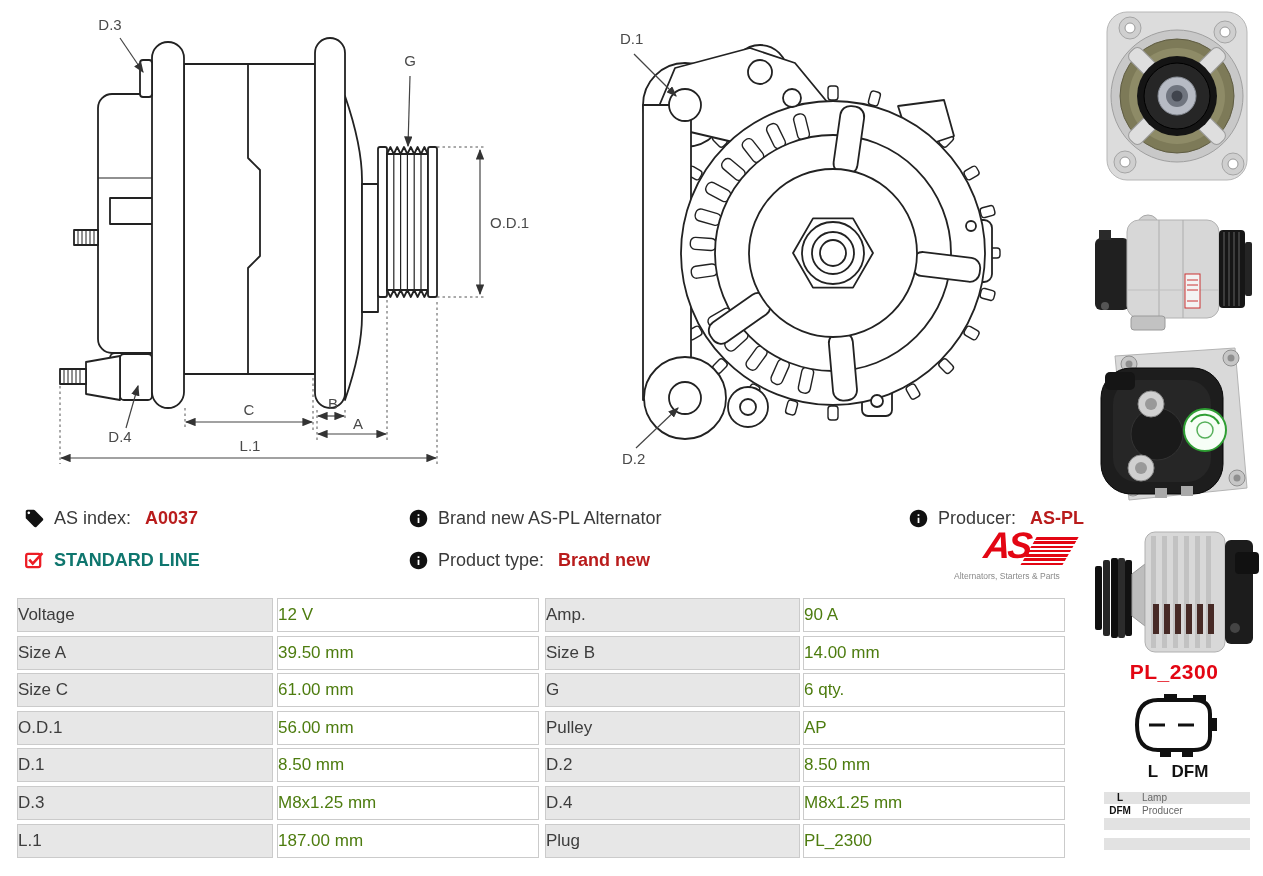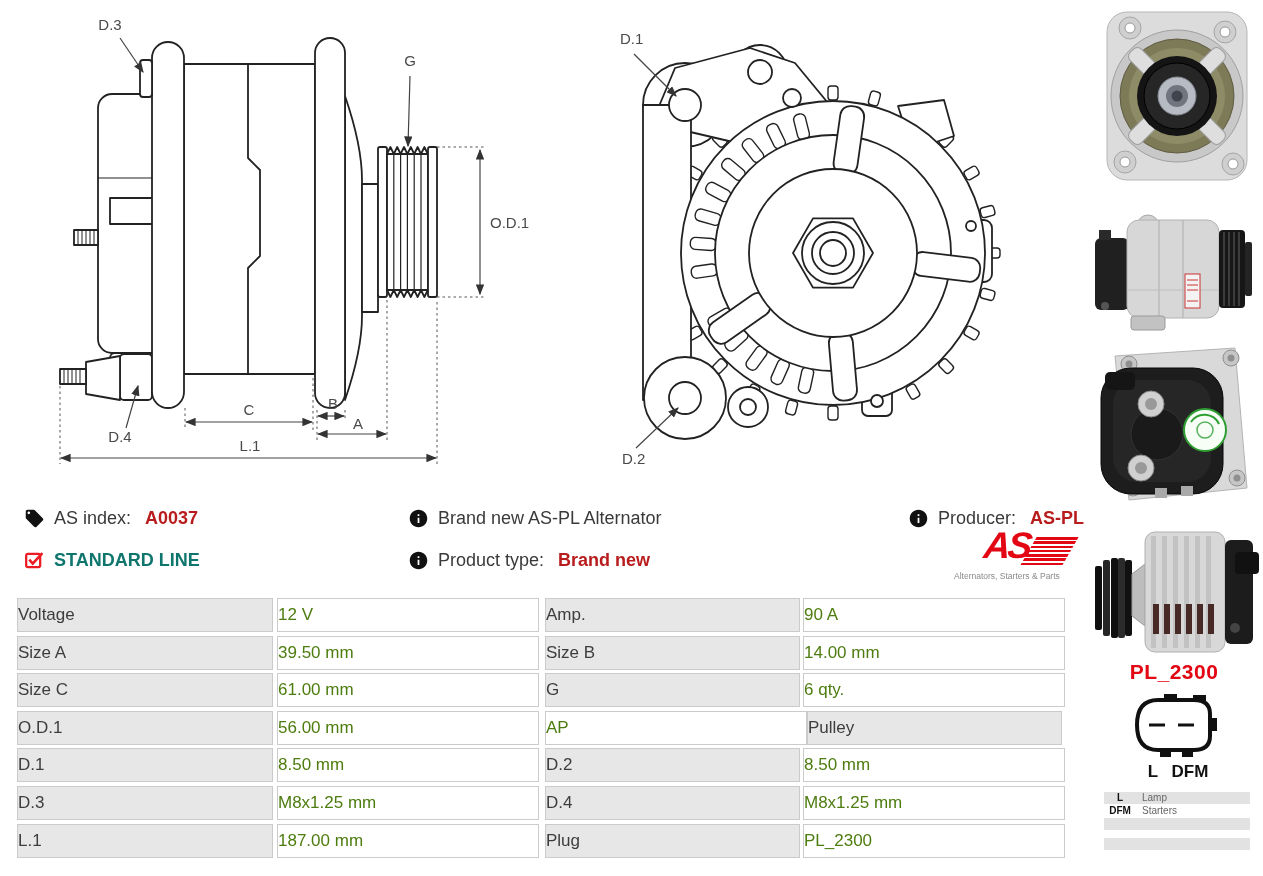--- a/index.html
+++ b/index.html
@@ -402,22 +402,22 @@
     </div>
     <div class="spec-row">
       <div class="cell cl w-l1">Size C</div>
       <div class="cell cv w-v1">61.00 mm</div>
       <div class="cell cl w-l2">G</div>
       <div class="cell cv w-v2">6 qty.</div>
     </div>
     <div class="spec-row">
       <div class="cell cl w-l1">O.D.1</div>
       <div class="cell cv w-v1">56.00 mm</div>
+      <div class="cell cl w-l2">Pulley</div>
       <div class="cell cv w-v2">AP</div>
-      <div class="cell cl w-l2">Pulley</div>
     </div>
     <div class="spec-row">
       <div class="cell cl w-l1">D.1</div>
       <div class="cell cv w-v1">8.50 mm</div>
       <div class="cell cl w-l2">D.2</div>
       <div class="cell cv w-v2">8.50 mm</div>
     </div>
     <div class="spec-row">
       <div class="cell cl w-l1">D.3</div>
       <div class="cell cv w-v1">M8x1.25 mm</div>
@@ -448,21 +448,21 @@
   <div class="pin" style="left:1142px;top:762px;width:22px">L</div>
   <div class="pin" style="left:1168px;top:762px;width:44px">DFM</div>
 
   <div class="leg">
     <div class="leg-row leg-gray">
       <span class="leg-key">L</span>
       <span class="leg-val">Lamp</span>
     </div>
     <div class="leg-row">
       <span class="leg-key">DFM</span>
-      <span class="leg-val">Starters</span>
+      <span class="leg-val">Producer</span>
     </div>
     <div class="leg-row leg-gray">
       <span class="leg-key"></span>
       <span class="leg-val"></span>
     </div>
     <div class="leg-spacer"></div>
     <div class="leg-row leg-gray">
       <span class="leg-key"></span>
       <span class="leg-val"></span>
     </div>

